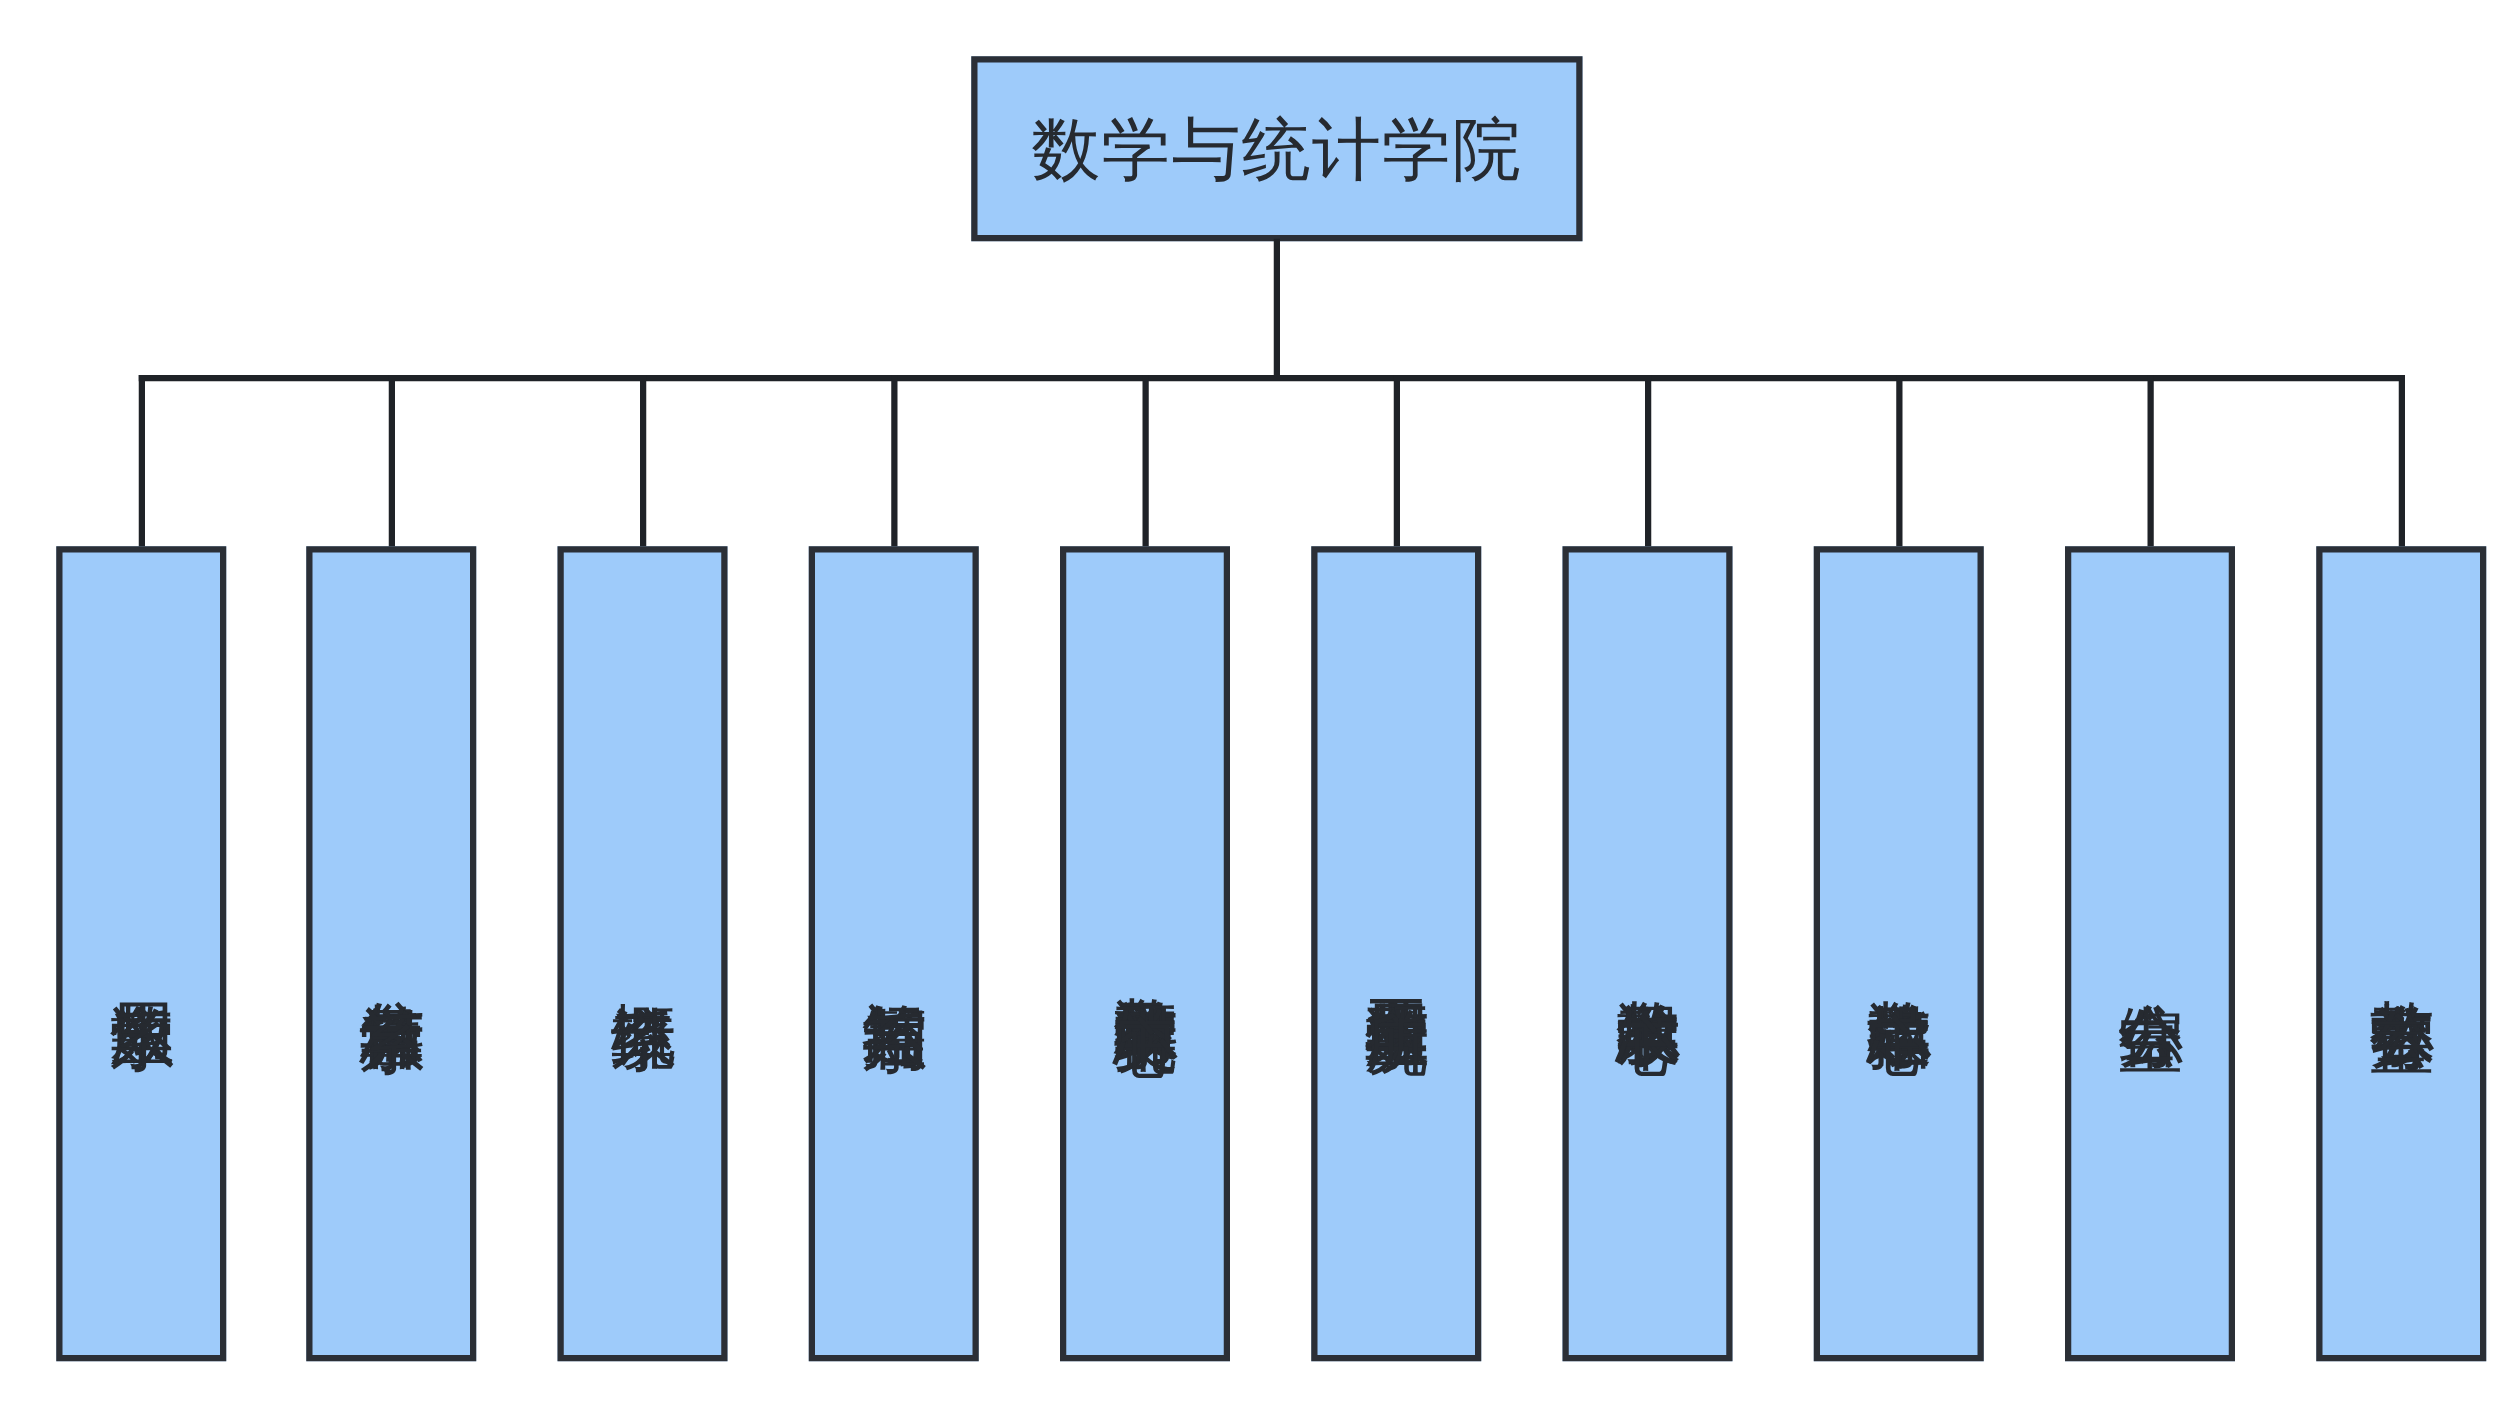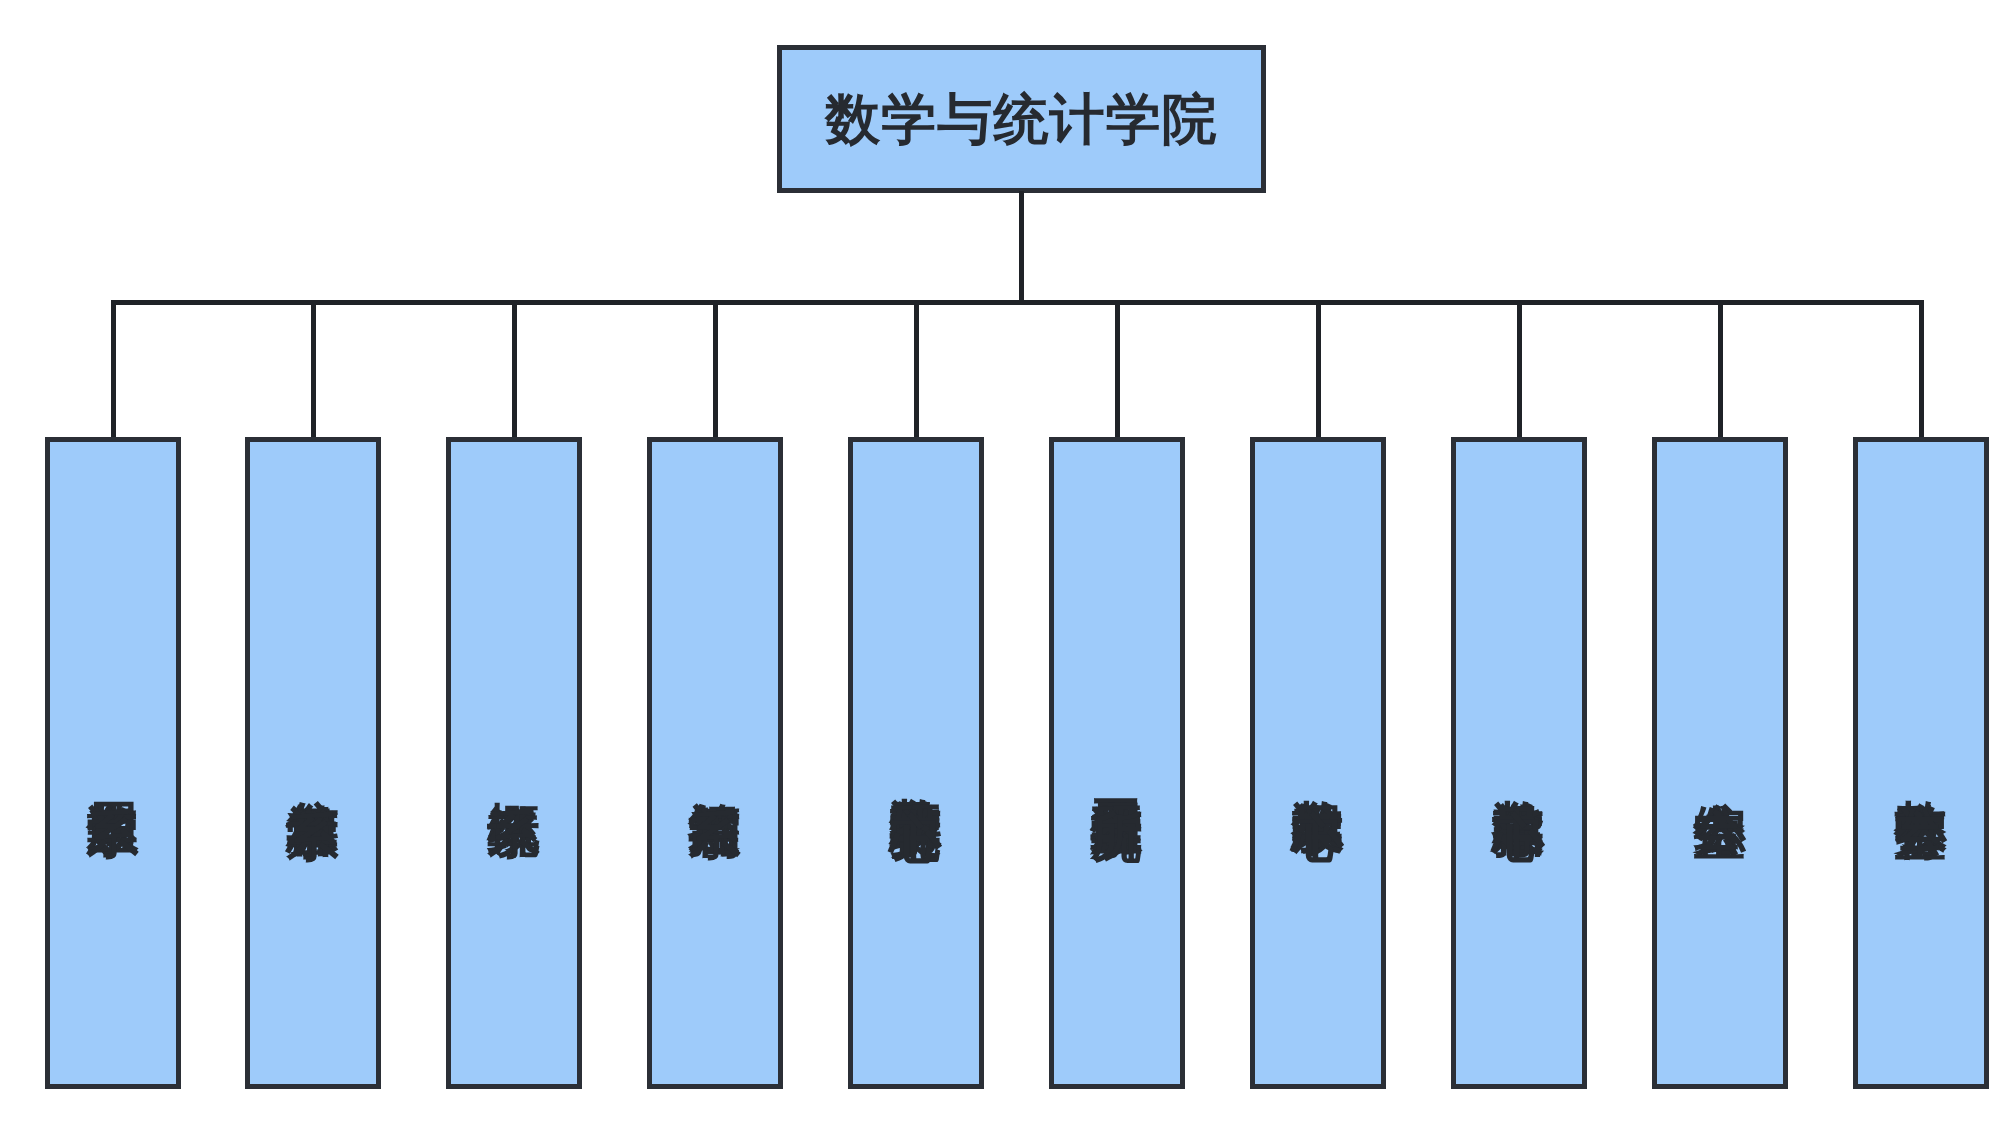--- a/index.html
+++ b/index.html
@@ -23,21 +23,21 @@
     position: absolute;
     box-sizing: border-box;
     background: #9ECBFA;
     border: 5px solid #2B2F36;
     display: flex;
     align-items: center;
     justify-content: center;
   }
   .node-label {
     color: #262A30;
-    font-weight: bold;
+    font-weight: normal;
     line-height: 1.06;
     letter-spacing: 0.02em;
     text-align: center;
   }
 
   
   #root-node {
     left: 777px;
     top: 45px;
     width: 489px;

